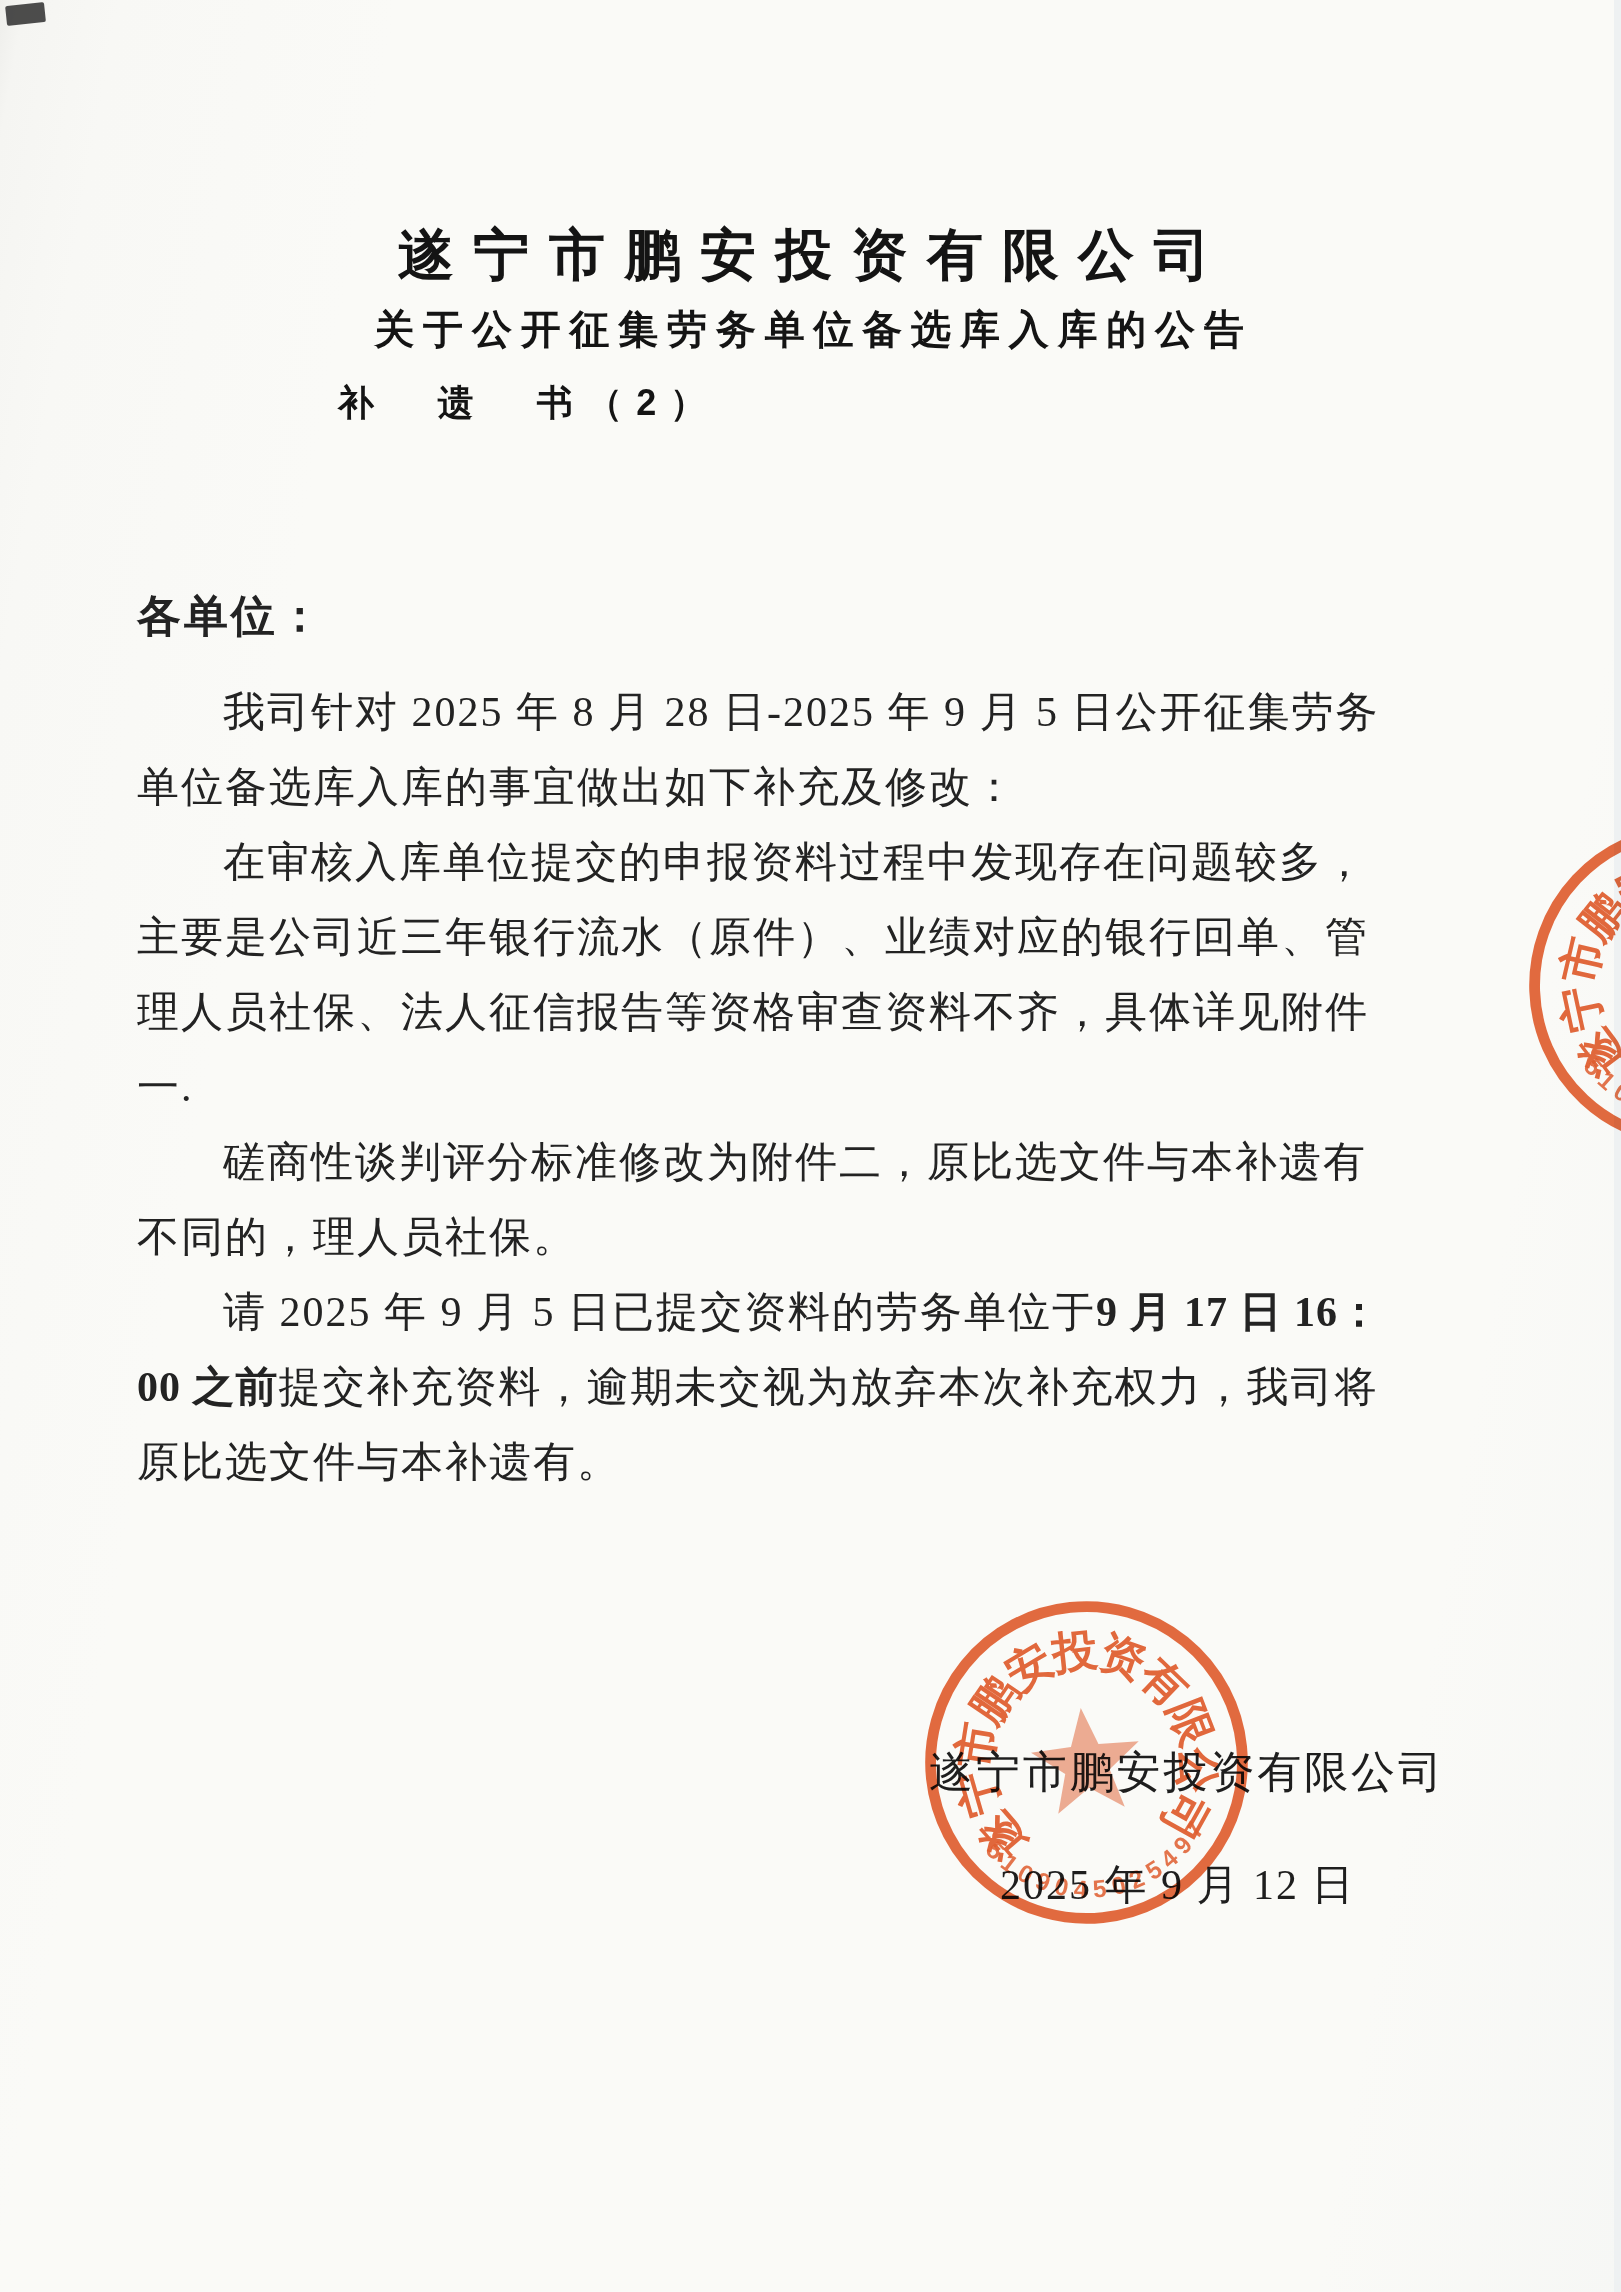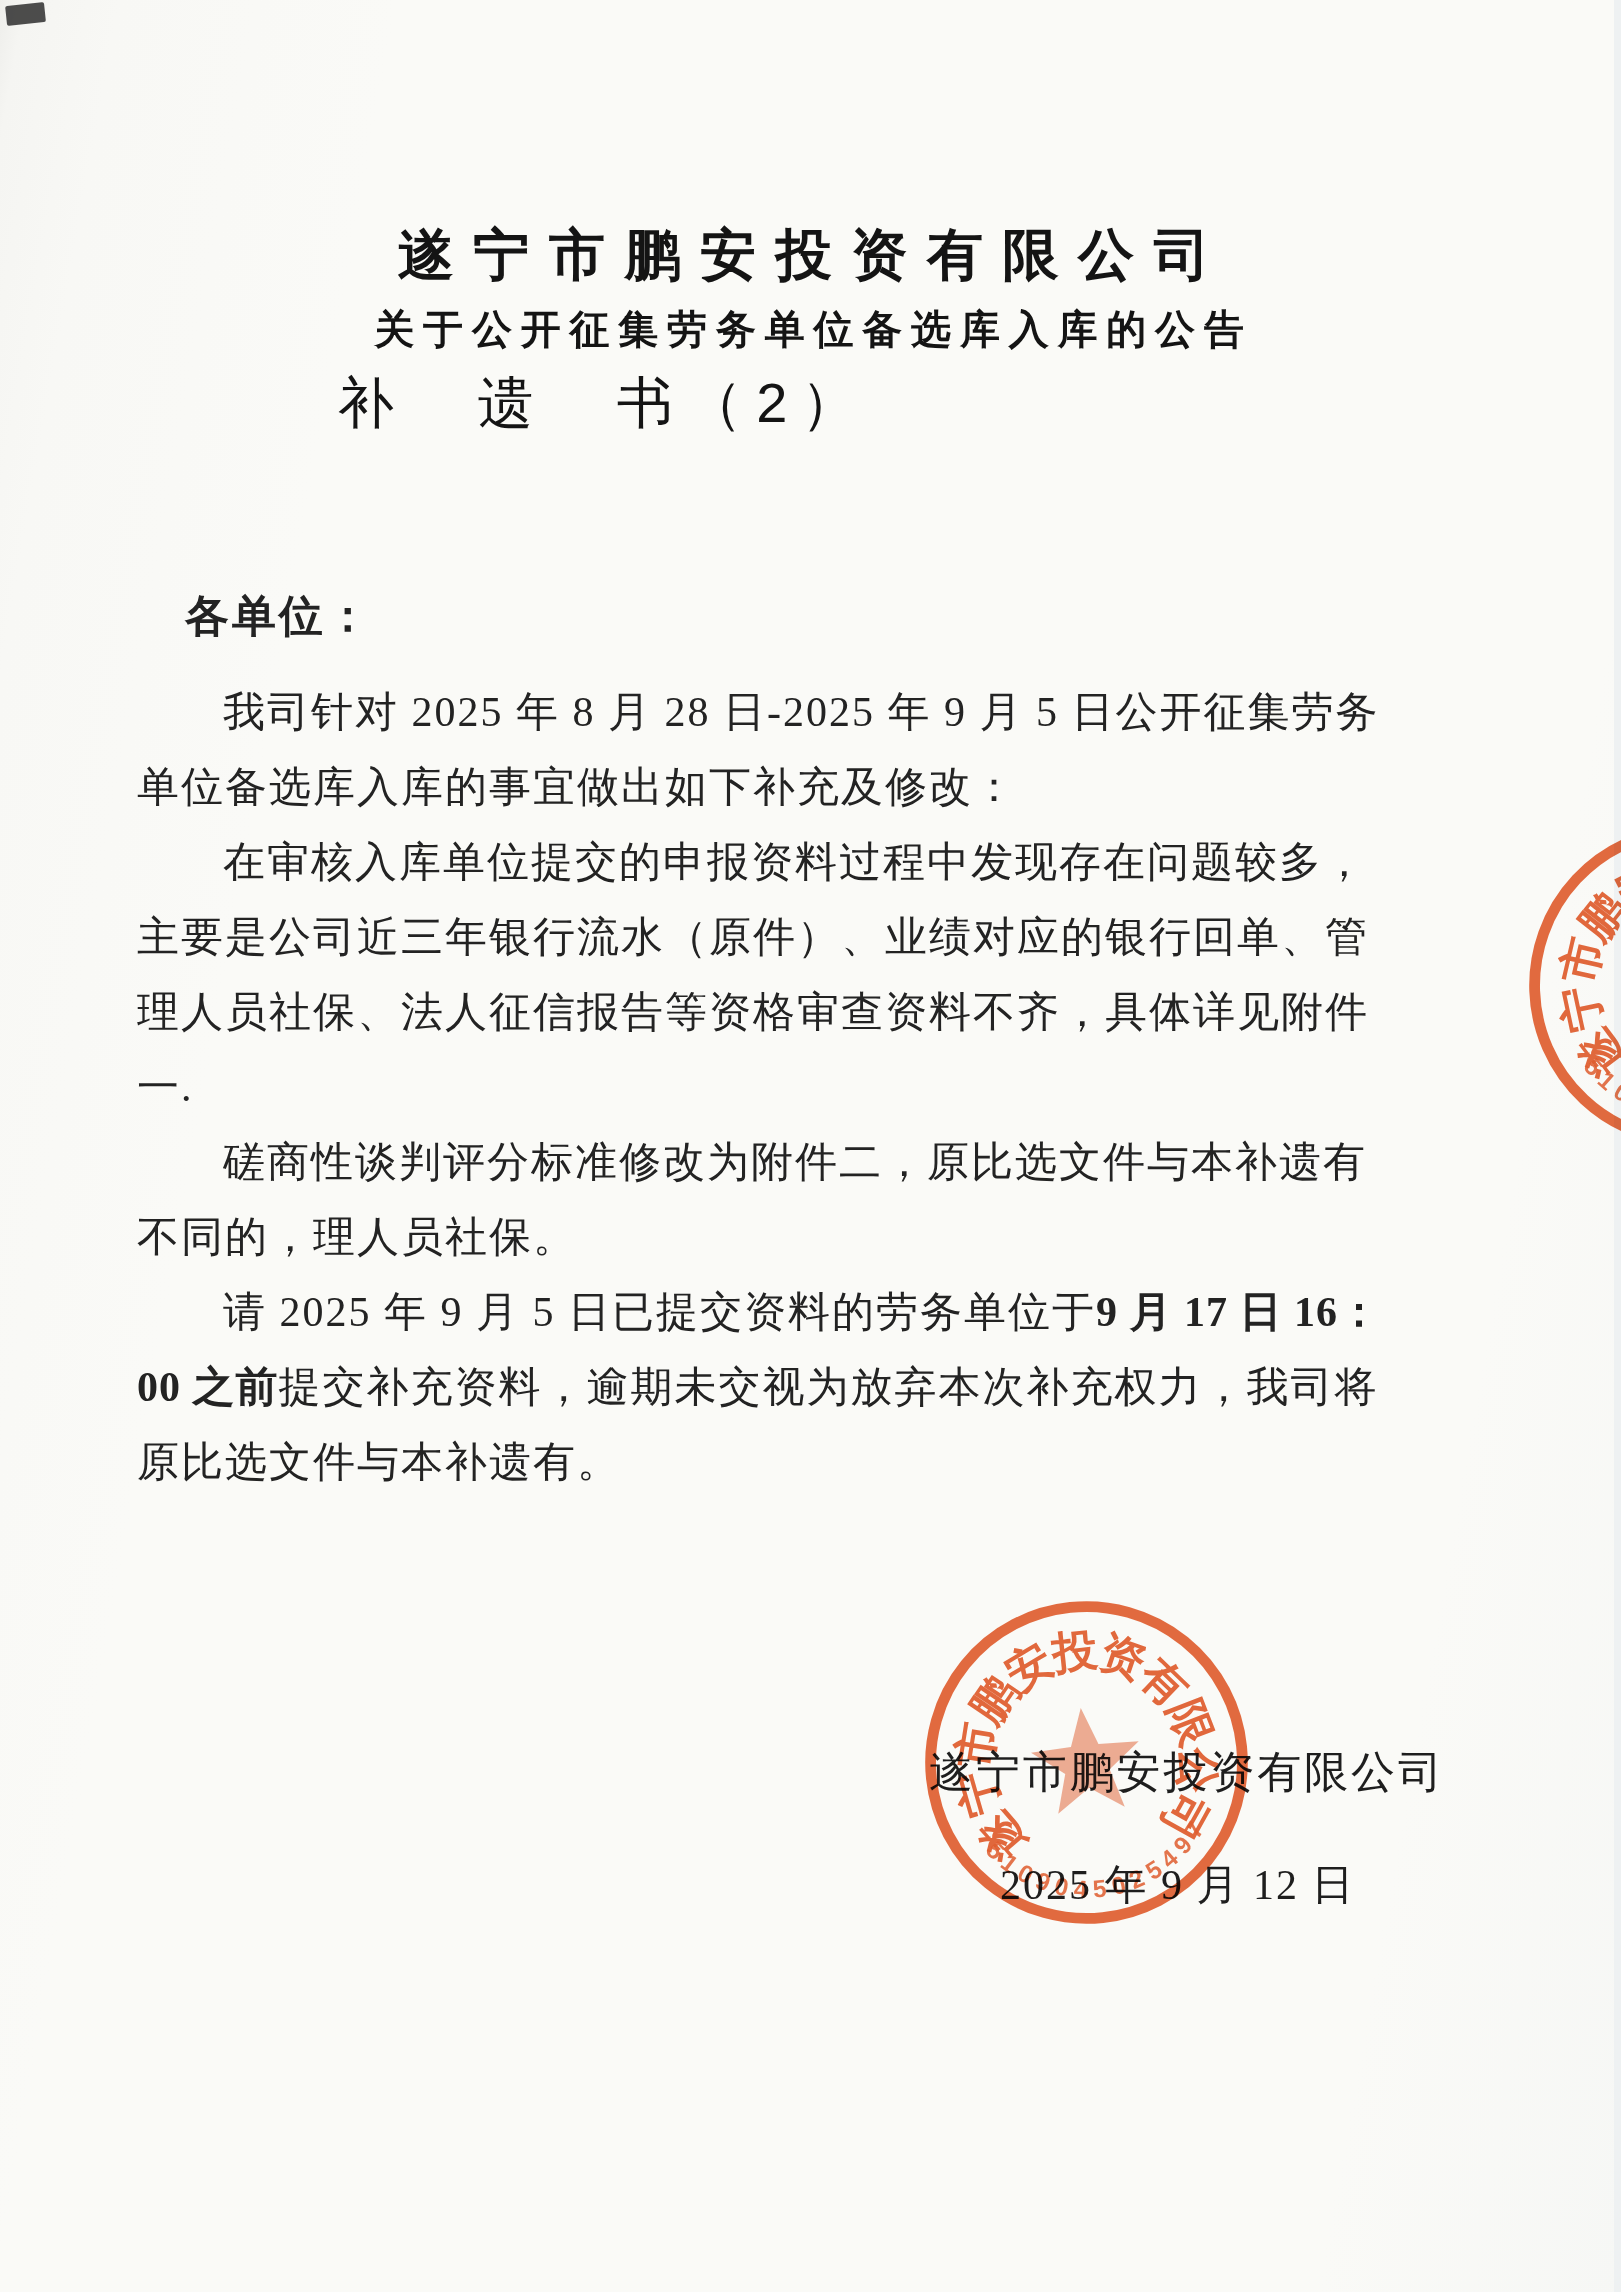--- a/index.html
+++ b/index.html
@@ -31,26 +31,26 @@
     font-family: "Liberation Sans", "DejaVu Sans", sans-serif;
     font-weight: 700; color: #141414;
     white-space: nowrap;
     transform: translateX(69px);
   }
   .t1 { margin-top: 218px; height: 74px; line-height: 74px; font-size: 56px; letter-spacing: 19.6px; }
   .t2 { height: 74px; line-height: 74px; font-size: 40px; letter-spacing: 8.8px; }
   .t3 {
     margin-left: 201px; height: 74px; line-height: 74px;
     font-family: "Liberation Sans", "DejaVu Sans", sans-serif;
-    font-weight: 400; color: #141414;
-    font-size: 56px; letter-spacing: 13.7px; white-space: nowrap;
+    font-weight: 700; color: #141414;
+    font-size: 36px; letter-spacing: 13.7px; white-space: nowrap;
   }
   .salutation {
     margin-top: 139px; height: 75px; line-height: 75px;
-    font-size: 44px; font-weight: 700; letter-spacing: 2.9px; margin-left: 48px;
+    font-size: 44px; font-weight: 700; letter-spacing: 2.9px;
   }
   .body-lines { margin-top: 20.6px; }
   .bline {
     height: 75px; line-height: 75px;
     font-size: 42px; letter-spacing: 2px; white-space: nowrap;
   }
   .bline.indent { padding-left: 86px; }
   .bold-seg {
     font-family: Liberation Serif, serif;
     font-weight: 700; letter-spacing: 1px;

